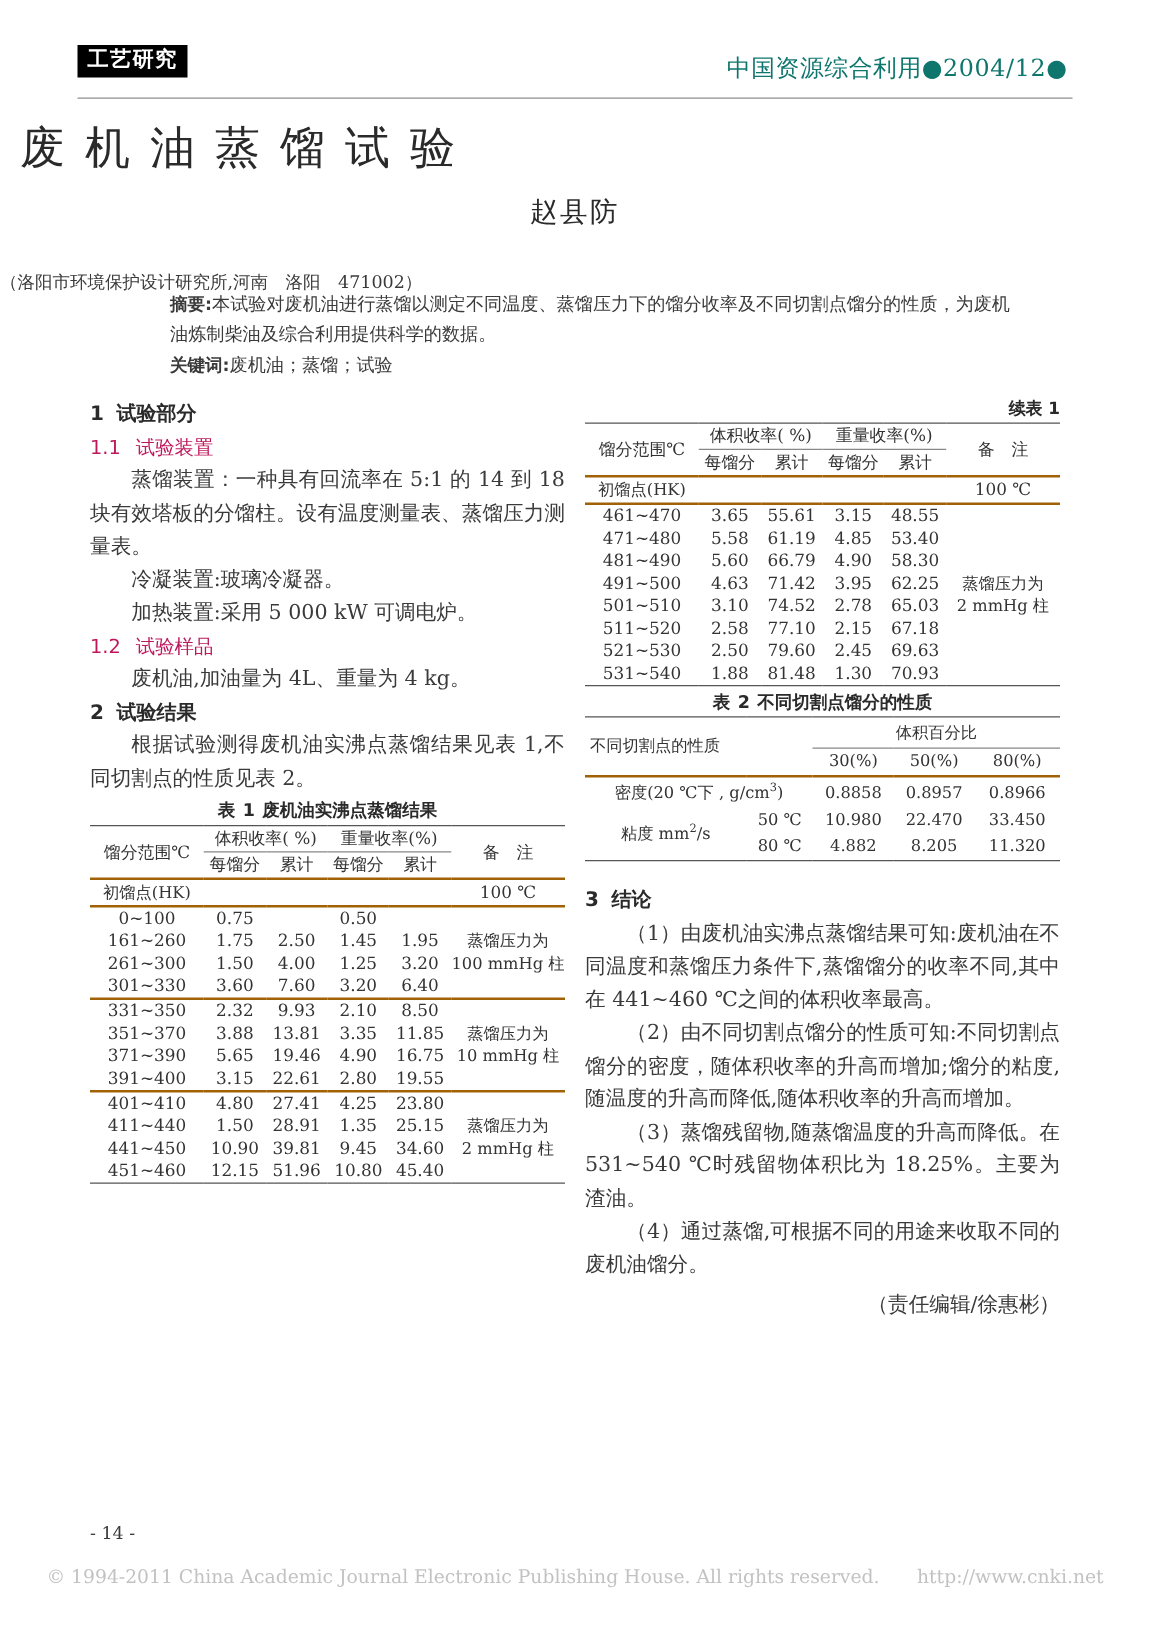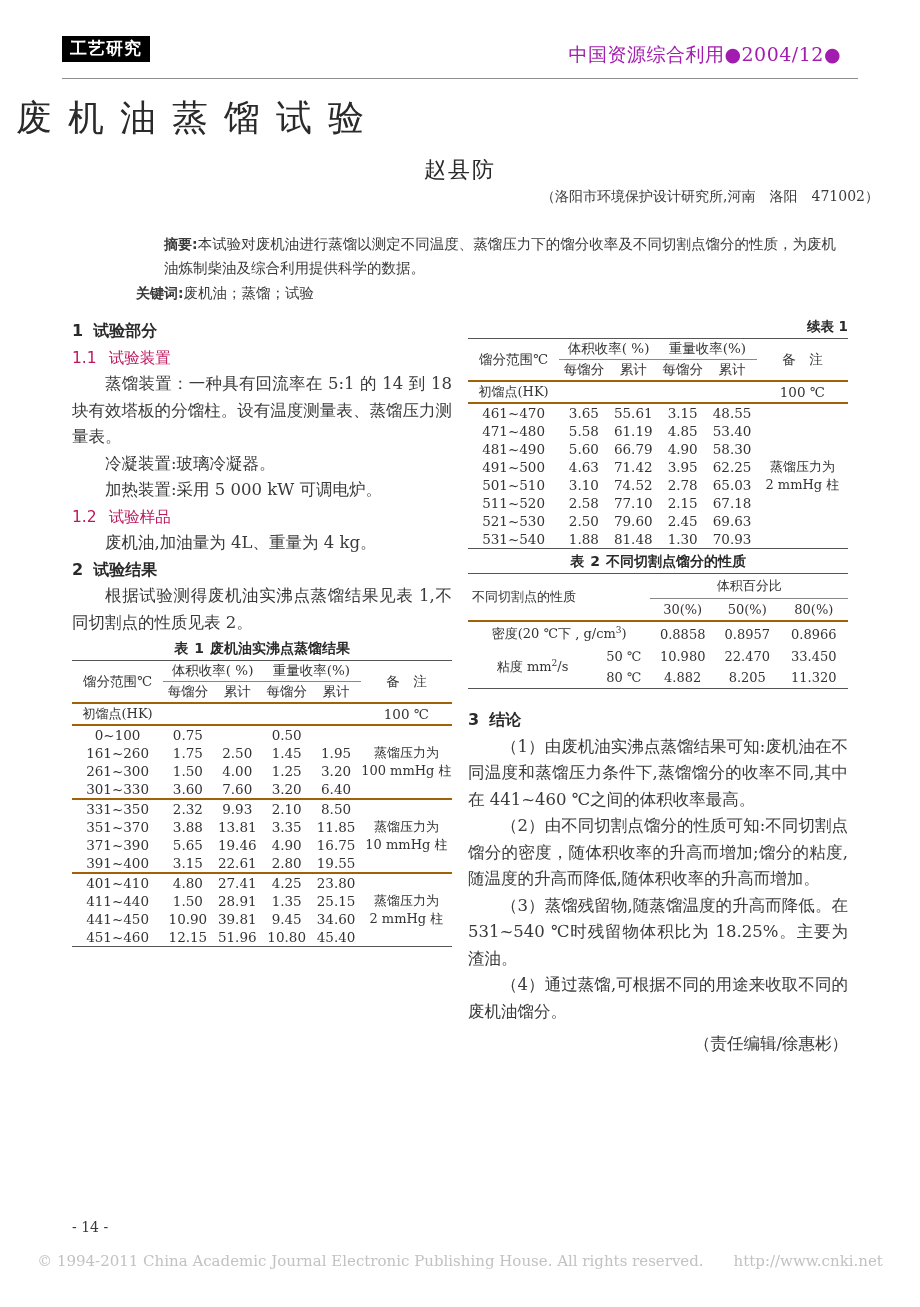--- a/index.html
+++ b/index.html
@@ -36,26 +36,26 @@
     color: #ffffff;
     font-family: "DejaVu Sans", "Liberation Sans", sans-serif;
     font-size: 17px;
     font-weight: bold;
     letter-spacing: 1px;
     padding: 4px 8px 5px 8px;
     line-height: 1;
   }
   .journal-line {
     position: absolute;
-    right: 17px;
+    right: 4px;
     top: 6px;
     font-size: 19px;
     letter-spacing: 0.5px;
     white-space: nowrap;
-    color: #a21caf;
+    color: #0f766e;
   }
   .header-rule {
     position: absolute;
     left: 62px;
     top: 78px;
     width: 796px;
     border-top: 1px solid #8e8e8e;
   }
 
   
@@ -76,37 +76,36 @@
     top: 155px;
     width: 920px;
     text-align: center;
     font-size: 22px;
     letter-spacing: 2px;
     color: #2a2a2a;
   }
   .affiliation {
     position: absolute;
     left: 0;
-    top: 188px;
+    top: 217px;
     width: 879px;
-    text-align: right;
+    text-align: left;
     font-size: 14px;
     color: #3a3a3a;
   }
 
   
   .abstract-block {
     position: absolute;
     left: 136px;
     top: 232px;
     width: 672px;
     font-size: 14.5px;
     line-height: 24px;
     text-align: justify;
-    margin-left: 28px;
   }
   .abstract-block .lbl {
     font-family: "DejaVu Sans", "Liberation Sans", sans-serif;
     font-weight: bold;
     font-size: 14px;
   }
   .keywords-line {
     position: absolute;
     left: 136px;
     top: 281px;

